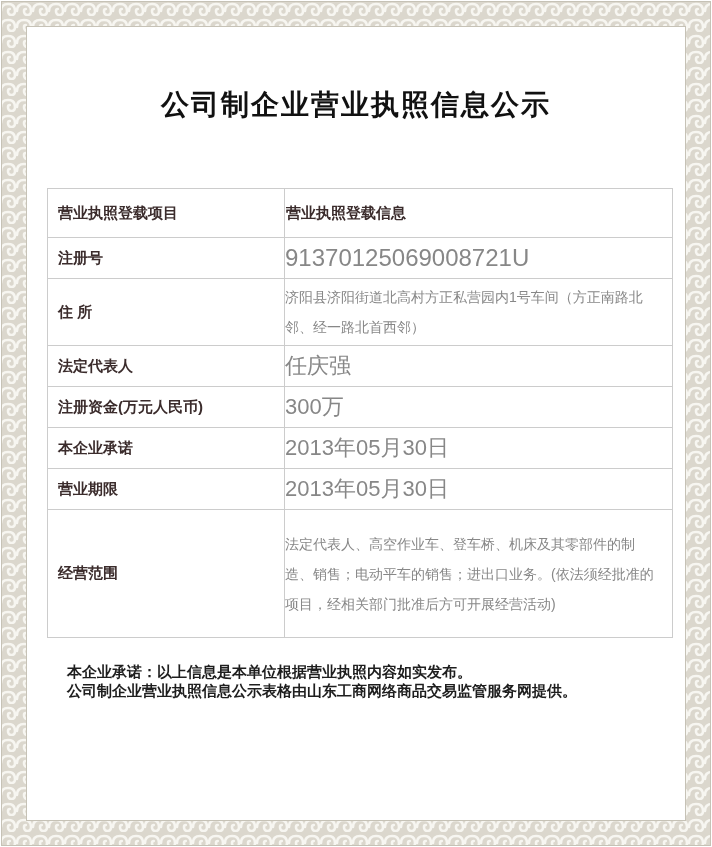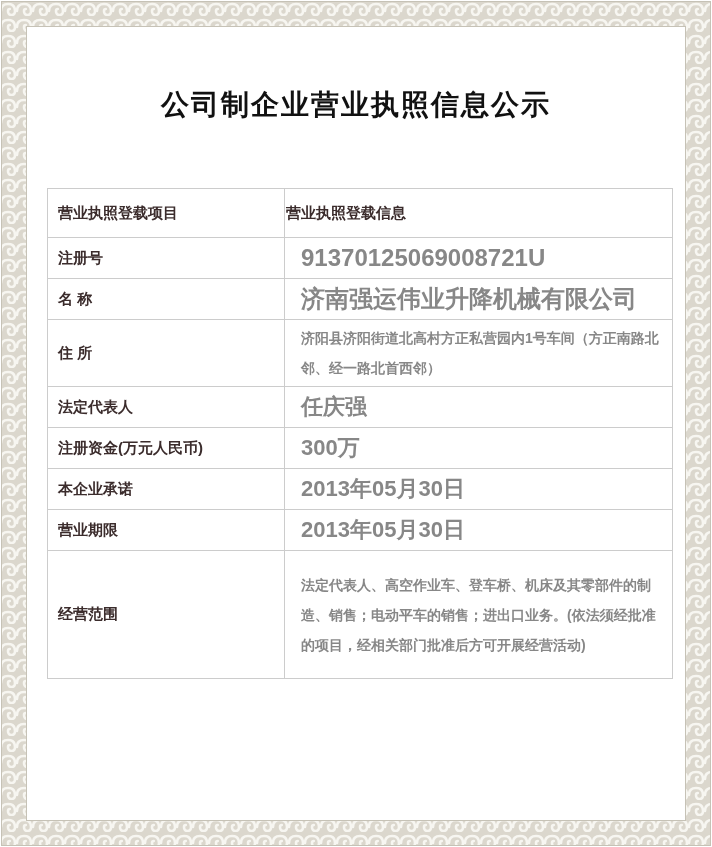--- a/index.html
+++ b/index.html
@@ -53,23 +53,22 @@
   }
   .hdr-info {
     font-size: 15px;
     font-weight: bold;
     color: var(--label-text, #3b2c2c);
     text-align: left;
   }
 
   .cell-value {
     color: var(--value-text, #878787);
-    padding-left: 16px;
+    padding-left: 0;
     padding-right: 10px;
-    font-weight: bold;
   }
   .v-xl { font-size: 24px; }
   .v-lg { font-size: 22px; }
   .v-sm { font-size: 14px; line-height: 30px; padding-top: 3px; padding-bottom: 3px; }
 
   .notice {
     margin: 24px 0 0 37px;
     font-size: 15px;
     font-weight: bold;
     line-height: 19px;
@@ -104,24 +103,20 @@
       <tbody>
         <tr class="h-hdr">
           <td class="cell-label">营业执照登载项目</td>
           <td class="hdr-info">营业执照登载信息</td>
         </tr>
       <tr class="h-std">
             <td class="cell-label">注册号</td>
             <td class="cell-value v-xl">91370125069008721U</td>
           </tr>
           <tr class="h-std">
-            <td class="cell-label">名 称</td>
-            <td class="cell-value v-xl">济南强运伟业升降机械有限公司</td>
-          </tr>
-          <tr class="h-std">
             <td class="cell-label">住 所</td>
             <td class="cell-value v-sm">济阳县济阳街道北高村方正私营园内1号车间（方正南路北邻、经一路北首西邻）</td>
           </tr>
           <tr class="h-std">
             <td class="cell-label">法定代表人</td>
             <td class="cell-value v-lg">任庆强</td>
           </tr>
           <tr class="h-std">
             <td class="cell-label">注册资金(万元人民币)</td>
             <td class="cell-value v-lg">300万</td>
@@ -134,15 +129,19 @@
             <td class="cell-label">营业期限</td>
             <td class="cell-value v-lg">2013年05月30日</td>
           </tr>
           <tr class="h-tall">
             <td class="cell-label">经营范围</td>
             <td class="cell-value v-sm">法定代表人、高空作业车、登车桥、机床及其零部件的制造、销售；电动平车的销售；进出口业务。(依法须经批准的项目，经相关部门批准后方可开展经营活动)</td>
           </tr>
         </tbody>
     </table>
 
+    <div class="notice">
+      <div>本企业承诺：以上信息是本单位根据营业执照内容如实发布。</div>
+      <div>公司制企业营业执照信息公示表格由山东工商网络商品交易监管服务网提供。</div>
+    </div>
 
   </div>
 </div>
 
 </body></html>

